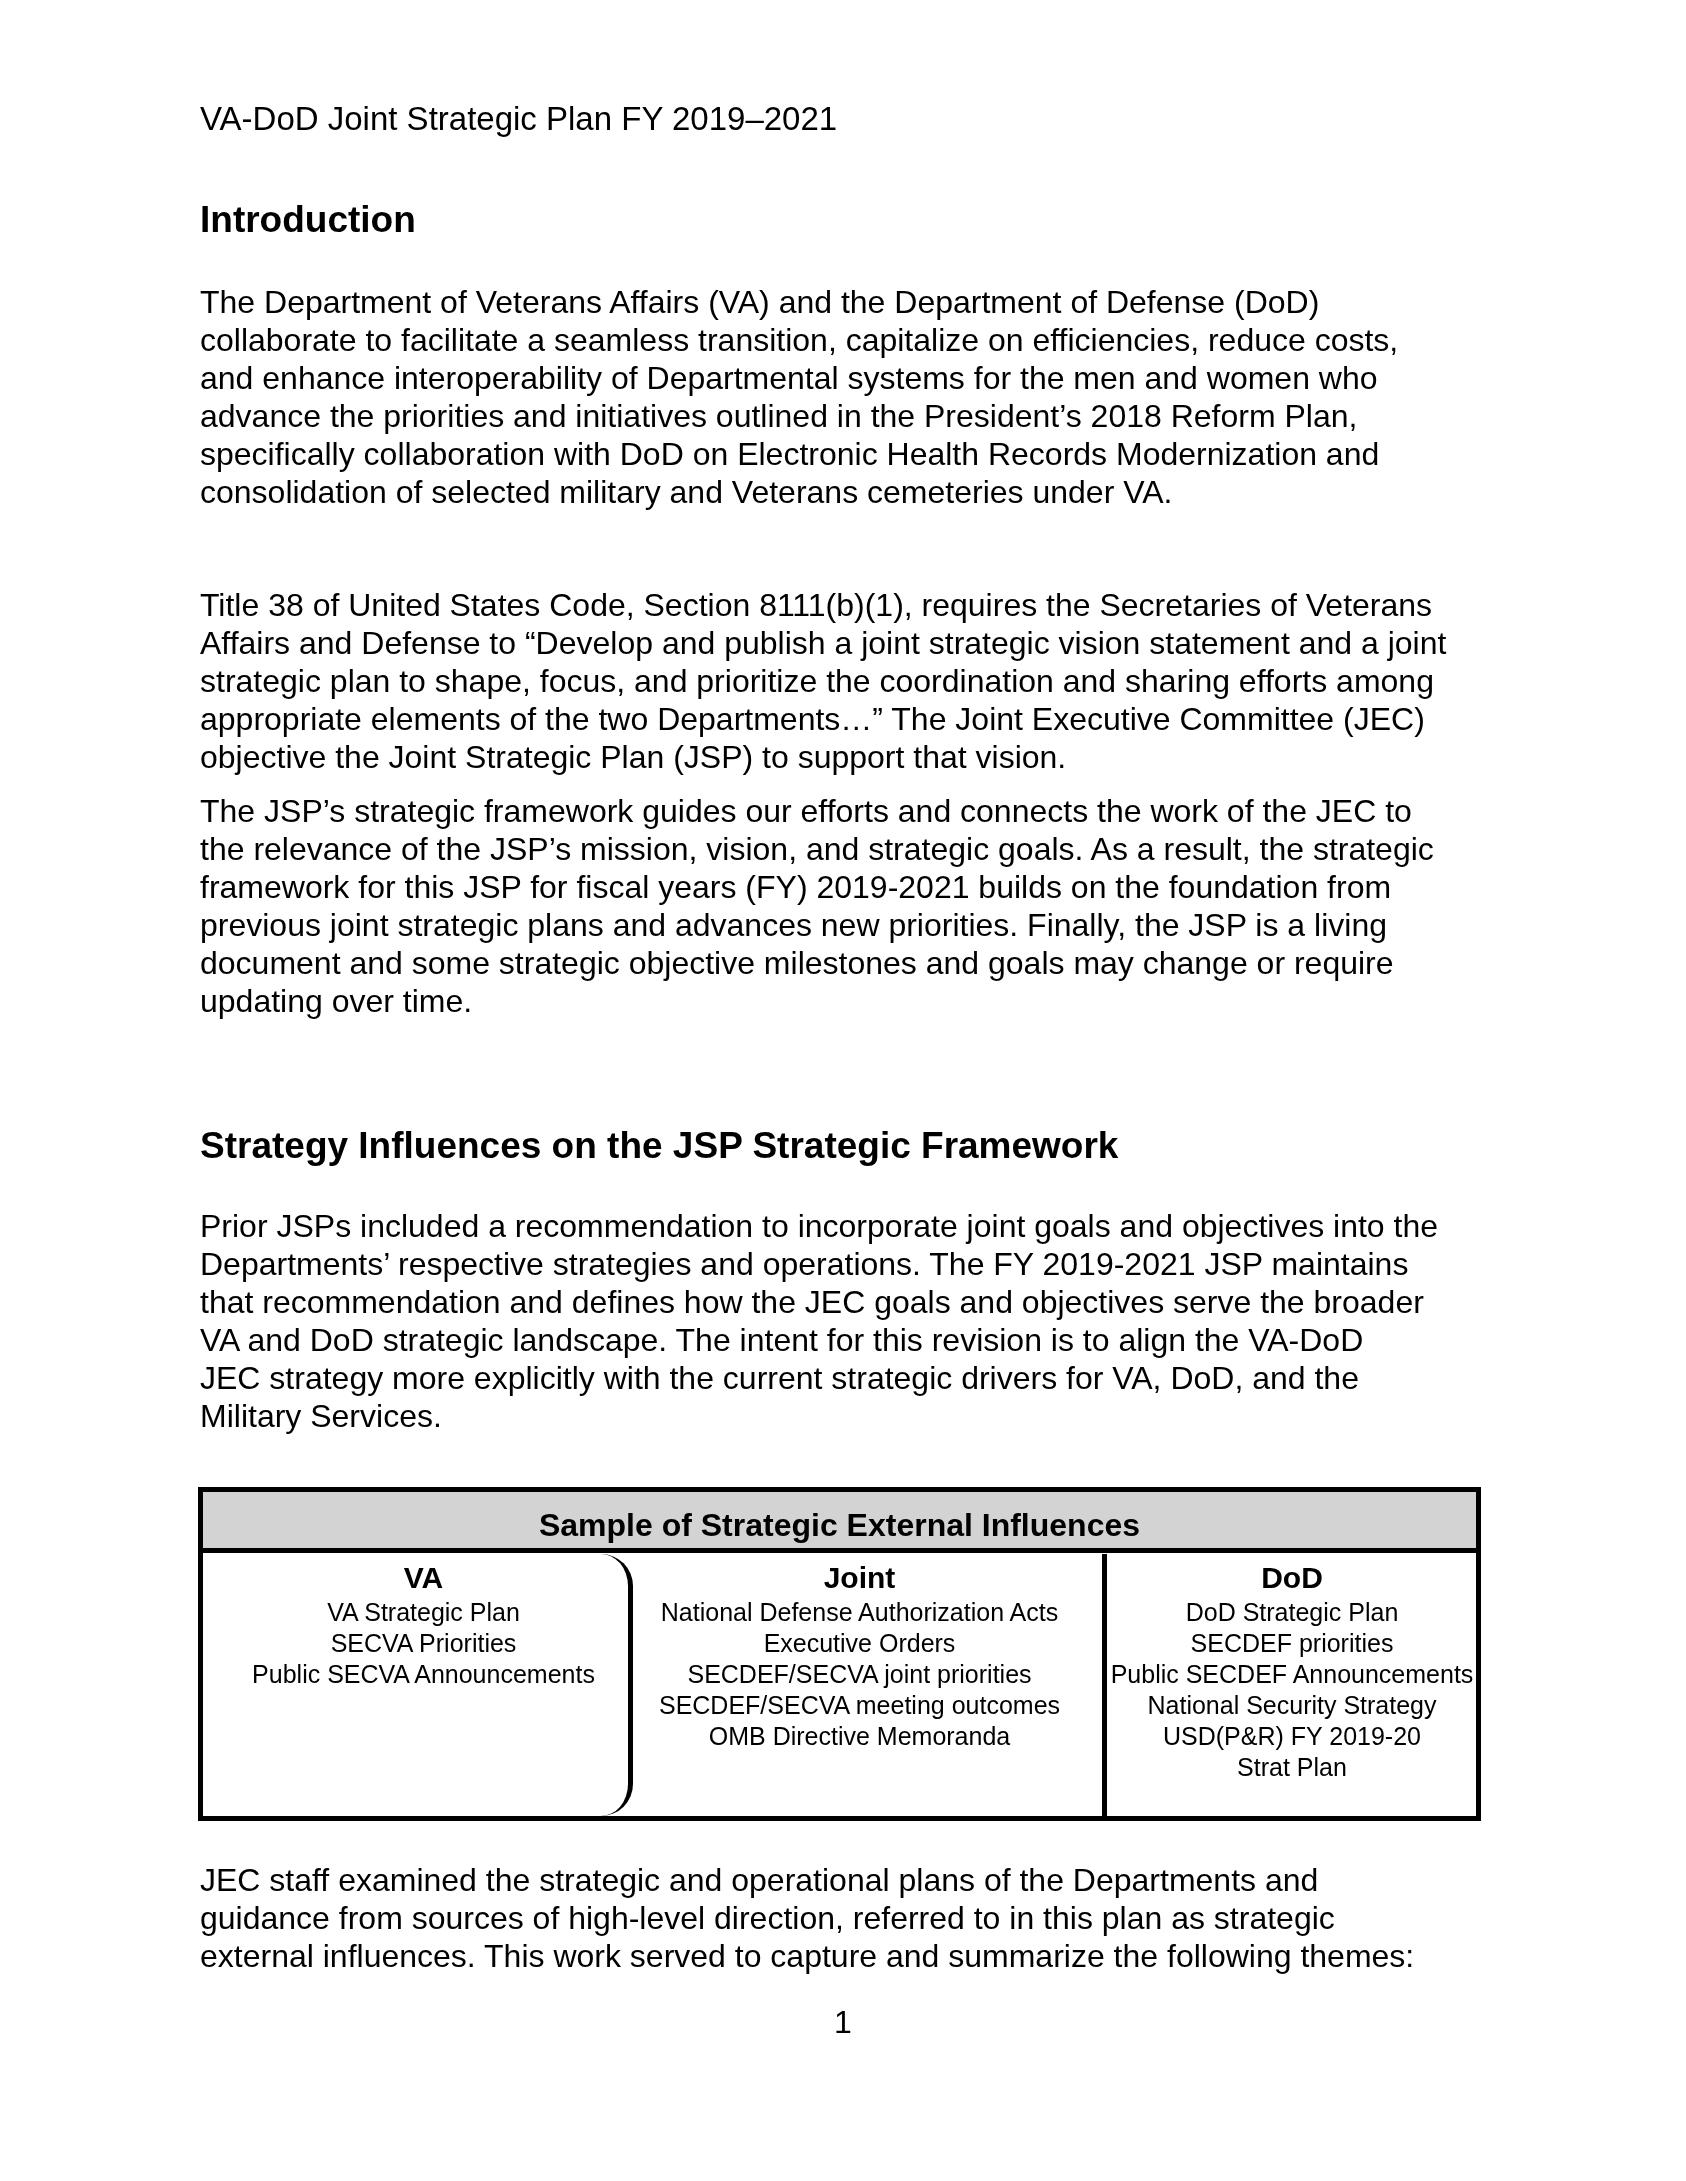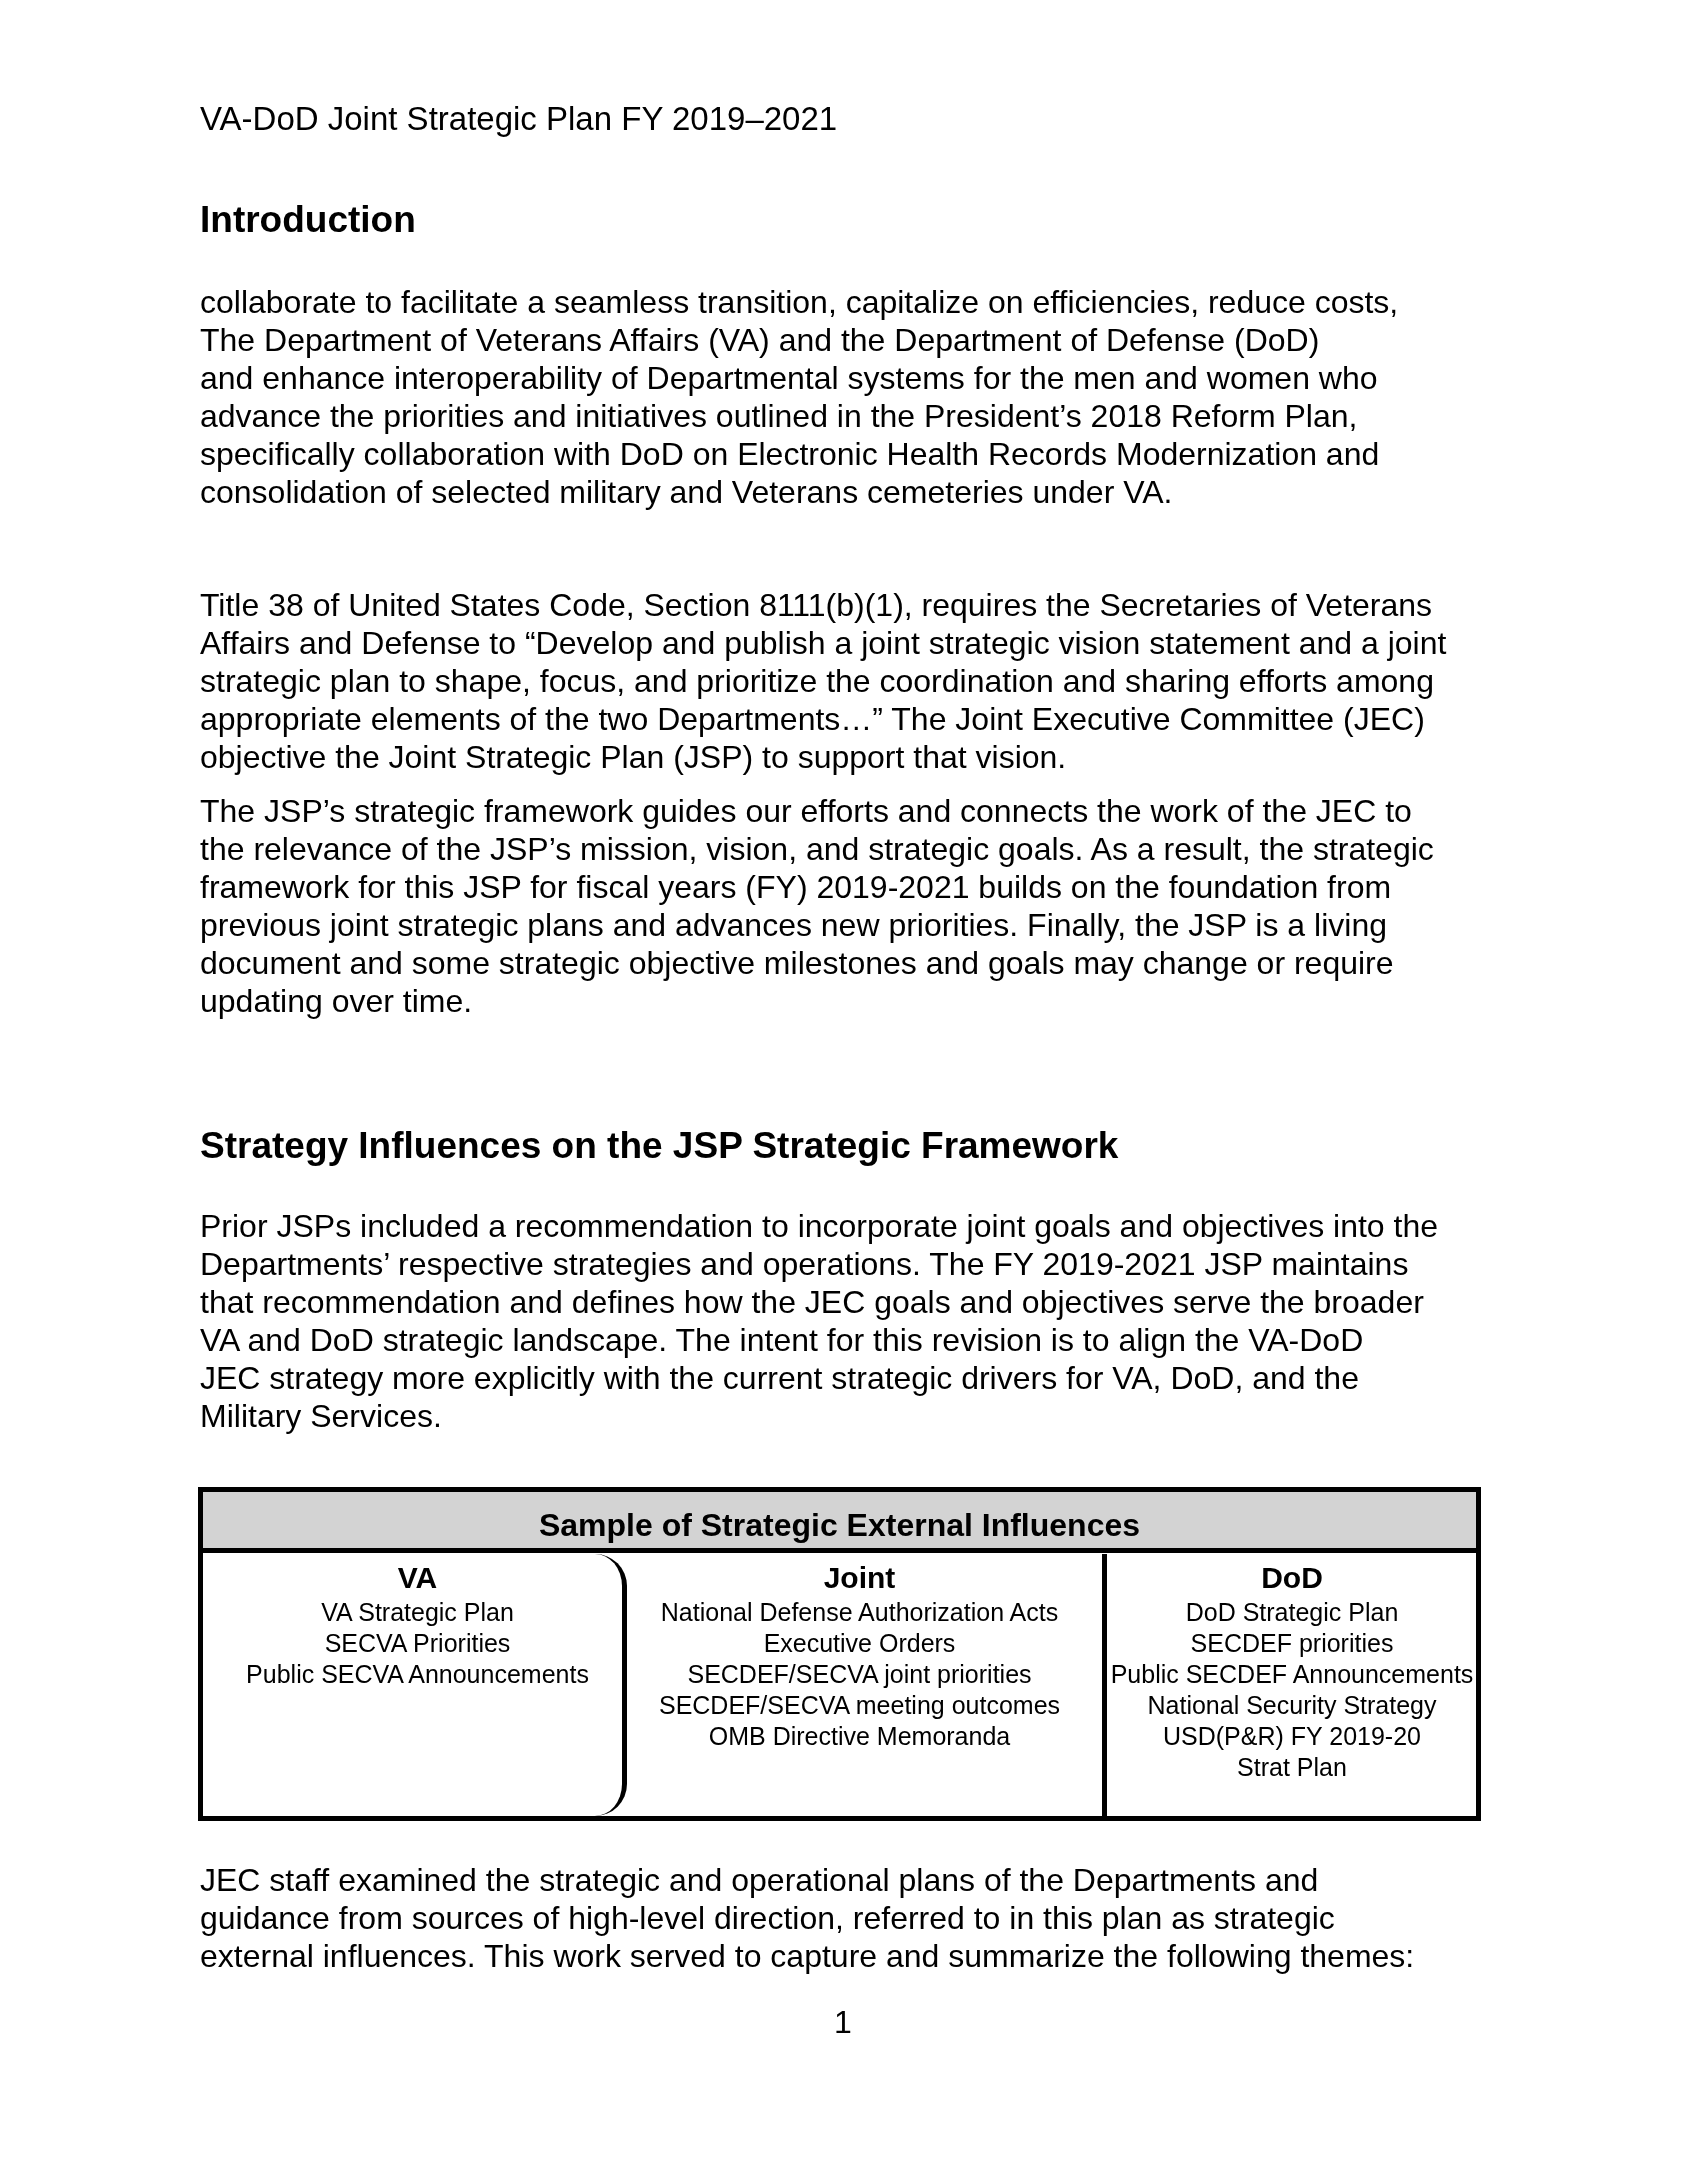--- a/index.html
+++ b/index.html
@@ -16,38 +16,38 @@
     left: 198px; top: 1487px; width: 1283px; height: 1253px;
     box-sizing: border-box; border: 5.5px solid #000; height: 334px;
   }
   .table-head {
     position: absolute; left: 0; top: 0; right: 0; height: 56px; background: #d3d3d3;
     border-bottom: 5.5px solid #000; text-align: center;
     font-weight: bold; font-size: 32px; line-height: 32px;
   }
   .table-head span { position: absolute; left: 0; right: 0; top: 16.5px; }
   .col { position: absolute; top: 62px; bottom: 0; text-align: center; }
-  .col-va { left: 10px; width: 409px; border-right: 5.5px solid #000; border-radius: 32px; }
+  .col-va { left: 16px; width: 409px; border-right: 5.5px solid #000; border-radius: 32px; }
   .col-joint { left: 414px; width: 485px; border-right: 5.5px solid #000; }
   .col-dod { left: 905px; right: 0; }
   .col-title { display: block; font-weight: bold; font-size: 30px; line-height: 30px; padding-top: 9.2px; height: 34px; }
   .col-item { display: block; font-size: 25px; line-height: 31px; white-space: nowrap; }
   .col-item.wrap { white-space: normal; padding: 0 37px; }
   .page-number { left: 0; width: 1686px; top: 2006px; text-align: center; font-size: 32px; line-height: 32px; }
 </style>
 </head>
 <body>
 
 <div class="abs running-header">VA-DoD Joint Strategic Plan FY 2019–2021</div>
 
 <div class="abs h1" style="top:201px;">Introduction</div>
 
 <div class="abs para" style="top:283px;">
+  <span class="line">The Department of Veterans Affairs (VA) and the Department of Defense (DoD)</span>
   <span class="line">collaborate to facilitate a seamless transition, capitalize on efficiencies, reduce costs,</span>
-  <span class="line">The Department of Veterans Affairs (VA) and the Department of Defense (DoD)</span>
   <span class="line">and enhance interoperability of Departmental systems for the men and women who</span>
   <span class="line">advance the priorities and initiatives outlined in the President’s 2018 Reform Plan,</span>
   <span class="line">specifically collaboration with DoD on Electronic Health Records Modernization and</span>
   <span class="line">consolidation of selected military and Veterans cemeteries under VA.</span>
 </div>
 
 <div class="abs para" style="top:586px;">
   <span class="line">Title 38 of United States Code, Section 8111(b)(1), requires the Secretaries of Veterans</span>
   <span class="line">Affairs and Defense to “Develop and publish a joint strategic vision statement and a joint</span>
   <span class="line">strategic plan to shape, focus, and prioritize the coordination and sharing efforts among</span>

